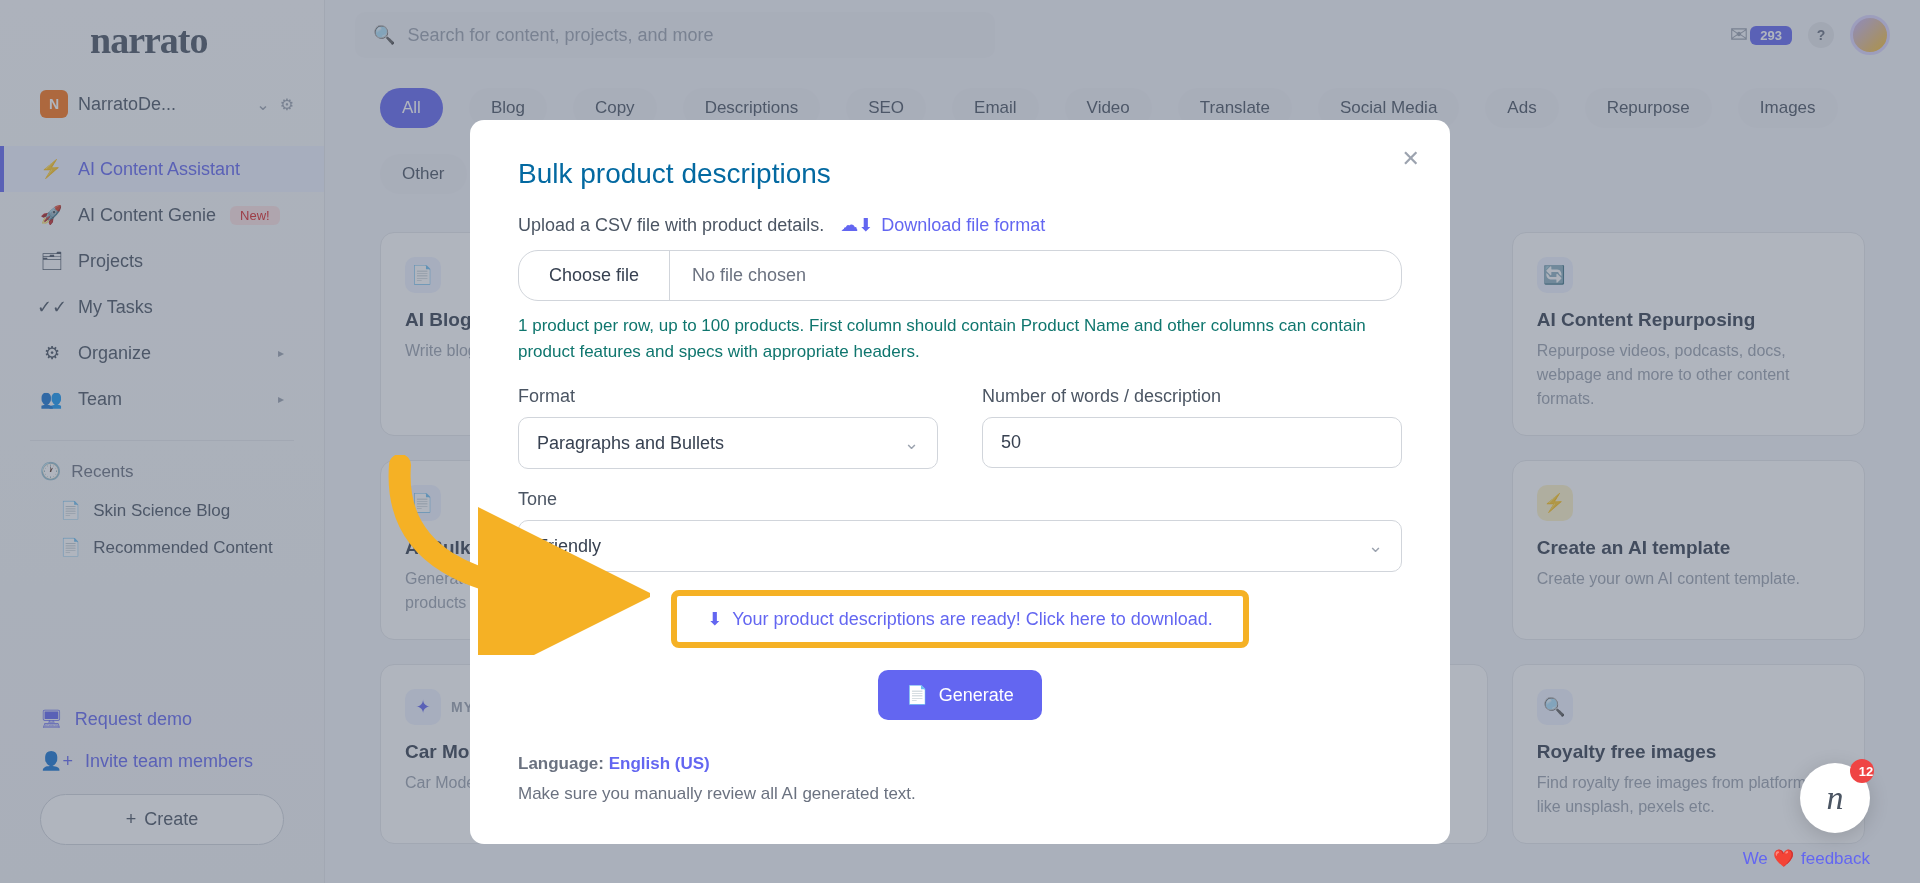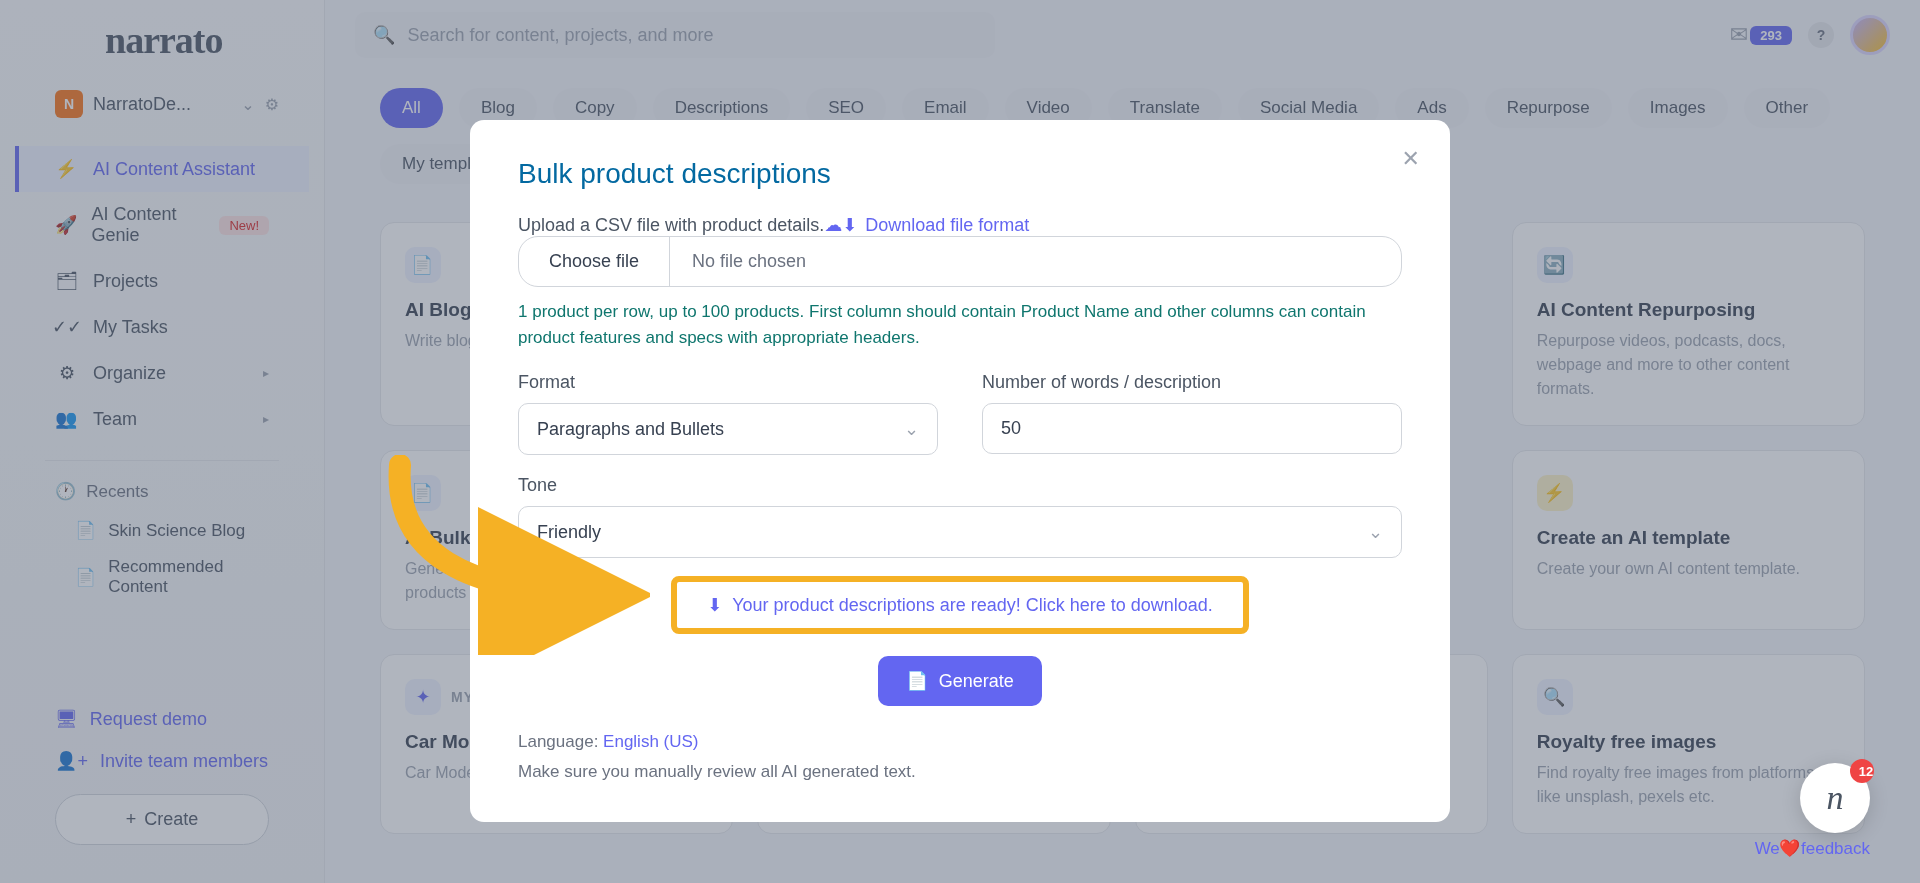--- a/index.html
+++ b/index.html
@@ -1,18 +1,18 @@
 <!DOCTYPE html>
 <html><head>
 <meta charset="utf-8">
 <style>
 * { box-sizing: border-box; margin: 0; padding: 0; }
 body { font-family: -apple-system, BlinkMacSystemFont, 'Segoe UI', sans-serif; background: #f5f6fa; color: #374151; overflow: hidden; width: 1920px; height: 883px; position: relative; }
 .app-wrapper { display: flex; width: 100%; height: 100%; }
-.sidebar { width: 325px; background: linear-gradient(180deg, #f9fafb 0%, #f3f4f6 100%); border-right: 1px solid #e5e7eb; display: flex; flex-direction: column; padding: 18px 15px; }
+.sidebar { width: 325px; background: linear-gradient(180deg, #f9fafb 0%, #f3f4f6 100%); border-right: 1px solid #e5e7eb; display: flex; flex-direction: column; padding: 18px 0; }
 .logo { font-family: cursive; font-size: 38px; font-weight: 600; color: #4b5563; padding: 0 40px 20px 90px; letter-spacing: -1px; }
 .workspace { display: flex; align-items: center; gap: 10px; padding: 8px 30px 20px 40px; }
 .ws-badge { width: 28px; height: 28px; background: #f97316; color: #fff; border-radius: 6px; display: flex; align-items: center; justify-content: center; font-size: 14px; font-weight: 600; }
 .ws-name { flex: 1; font-size: 18px; color: #4b5563; }
 .ws-chevron { color: #9ca3af; }
 .ws-gear { color: #9ca3af; }
 .nav-list { list-style: none; padding: 8px 0; }
 .nav-item { display: flex; align-items: center; gap: 14px; padding: 12px 40px; font-size: 18px; color: #4b5563; cursor: pointer; position: relative; }
 .nav-item.active { color: #6366f1; background: #eef2ff; border-left: 4px solid #6366f1; padding-left: 36px; }
 .nav-item .icon { width: 24px; display: inline-flex; justify-content: center; font-size: 18px; }
@@ -25,58 +25,58 @@
 .bottom-link { display: flex; align-items: center; gap: 12px; padding: 10px 0; font-size: 18px; color: #6366f1; cursor: pointer; }
 .create-btn { width: 100%; padding: 14px; border: 1px solid #d1d5db; border-radius: 30px; background: #fff; color: #4b5563; font-size: 18px; display: flex; align-items: center; justify-content: center; gap: 8px; margin-top: 12px; cursor: pointer; }
 .main { flex: 1; display: flex; flex-direction: column; }
 .topbar { display: flex; align-items: center; padding: 12px 30px; gap: 20px; }
 .search { display: flex; align-items: center; gap: 12px; background: #f1f2f6; border-radius: 10px; padding: 12px 18px; width: 640px; color: #9ca3af; font-size: 18px; }
 .topbar-right { margin-left: auto; display: flex; align-items: center; gap: 16px; }
 .mail-badge { display: flex; align-items: center; gap: 2px; }
 .count-pill { background: #6366f1; color: #fff; font-size: 13px; padding: 2px 10px; border-radius: 6px; font-weight: 600; }
 .help-circle { width: 26px; height: 26px; border-radius: 50%; background: #e5e7eb; color: #6b7280; display: flex; align-items: center; justify-content: center; font-size: 14px; font-weight: 600; }
 .avatar { width: 40px; height: 40px; border-radius: 50%; background: linear-gradient(135deg, #c4b5fd, #fbbf24); border: 3px solid #ddd6fe; }
-.filter-row { display: flex; gap: 16px; padding: 18px 55px; flex-wrap: wrap; }
+.filter-row { display: flex; gap: 26px; padding: 18px 55px; flex-wrap: wrap; }
 .chip { padding: 10px 22px; border-radius: 22px; background: #f1f2f6; color: #4b5563; font-size: 17px; cursor: pointer; }
 .chip.active { background: #6366f1; color: #fff; }
 .card-area { padding: 20px 55px; display: grid; grid-template-columns: repeat(4, 1fr); gap: 24px; }
 .card { border: 1px solid #e5e7eb; border-radius: 14px; padding: 24px; background: #fff; }
 .card-icon { width: 36px; height: 36px; border-radius: 10px; background: #eef2ff; color: #6366f1; display: flex; align-items: center; justify-content: center; margin-bottom: 16px; font-size: 18px; }
 .card-icon.yellow { background: #fef3c7; color: #f59e0b; }
 .card-title { font-size: 19px; font-weight: 600; color: #374151; margin-bottom: 8px; }
 .card-desc { font-size: 16px; color: #9ca3af; line-height: 1.5; }
 .template-label { font-size: 14px; font-weight: 600; letter-spacing: 1px; color: #9ca3af; margin-left: 10px; vertical-align: middle; }
 .card-head { display: flex; align-items: center; margin-bottom: 16px; }
 .card-head .card-icon { margin-bottom: 0; }
 .overlay { position: absolute; inset: 0; background: rgba(80, 90, 110, 0.45); display: flex; align-items: flex-start; justify-content: center; padding-top: 120px; }
 .modal { background: #fff; border-radius: 14px; width: 980px; padding: 38px 48px 40px; position: relative; max-height: 82vh;}
 .modal-title { font-size: 28px; color: #0369a1; font-weight: 500; margin-bottom: 24px; }
 .close-x { position: absolute; top: 26px; right: 30px; font-size: 22px; color: #9ca3af; cursor: pointer; }
-.upload-row { display: flex; align-items: center; gap: 0; font-size: 18px; color: #4b5563; }
+.upload-row { display: flex; align-items: center; gap: 16px; font-size: 18px; color: #4b5563; margin-bottom: 14px; }
 .dl-link { color: #6366f1; display: flex; align-items: center; gap: 8px; cursor: pointer; }
 .file-row { display: flex; border: 1px solid #d1d5db; border-radius: 20px; overflow: hidden; margin-bottom: 12px; }
 .choose-file { padding: 14px 30px; border-right: 1px solid #d1d5db; font-size: 18px; color: #374151; cursor: pointer; }
 .file-text { padding: 14px 22px; font-size: 18px; color: #6b7280; }
 .helper-text { font-size: 17px; color: #0f766e; line-height: 1.5; margin-bottom: 22px; }
 .form-row { display: flex; gap: 44px; margin-bottom: 20px; }
 .form-col { flex: 1; }
 .form-label { font-size: 18px; color: #4b5563; margin-bottom: 10px; display: block; }
 .form-control { width: 100%; padding: 14px 18px; border: 1px solid #d1d5db; border-radius: 10px; font-size: 18px; color: #374151; display: flex; align-items: center; justify-content: space-between; background: #fff; }
 .chev { color: #9ca3af; }
 .ready-box { border: 6px solid #f5b125; border-radius: 8px; padding: 12px 30px; text-align: center; margin: 18px auto 10px; width: fit-content;}
 .ready-link { color: #6366f1; font-size: 18px; display: inline-flex; align-items: center; gap: 10px; cursor: pointer; }
 .gen-btn { background: #6366f1; color: #fff; padding: 14px 28px; border-radius: 10px; font-size: 18px; display: inline-flex; align-items: center; gap: 10px; margin: 12px auto 0; cursor: pointer; }
 .gen-row { text-align: center; }
-.lang-row { font-size: 17px; color: #6b7280; margin-top: 26px; }
+.lang-row { font-size: 17px; color: #6b7280; margin-top: 34px; font-weight: bold; }
 .lang-row a { color: #6366f1; }
 .review-text { font-size: 17px; color: #6b7280; margin-top: 10px; }
 .arrow-svg { position: absolute; left: 370px; top: 455px; z-index: 1000; pointer-events: none; }
 .chat-bubble { position: absolute; right: 50px; bottom: 50px; width: 70px; height: 70px; border-radius: 50%; background: #fff; box-shadow: 0 4px 20px rgba(0,0,0,0.15); display: flex; align-items: center; justify-content: center; font-family: cursive; font-size: 34px; font-style: italic; color: #4b5563; }
 .chat-badge { position: absolute; top: -4px; right: -4px; background: #ef4444; color: #fff; font-size: 13px; font-weight: 600; width: 24px; height: 24px; border-radius: 50%; display: flex; align-items: center; justify-content: center; font-style: normal; font-family: sans-serif; padding-left: 8px; }
-.feedback { position: absolute; right: 50px; bottom: 24px; font-size: 17px; color: #6366f1; display: flex; gap: 0; align-items: center; }
+.feedback { position: absolute; right: 50px; bottom: 14px; font-size: 17px; color: #6366f1; display: flex; gap: 6px; align-items: center; }
 </style>
 </head>
 <body>
 
 <div class="app-wrapper">
 
   <aside class="sidebar">
     <div class="logo">narrato</div>
     <div class="workspace">
       <div class="ws-badge">N</div>

